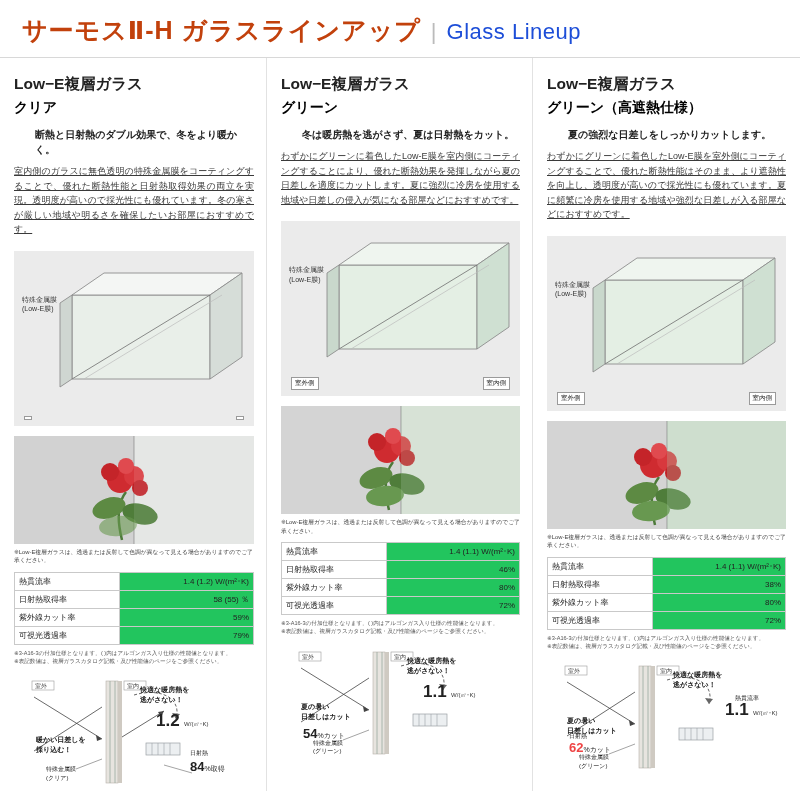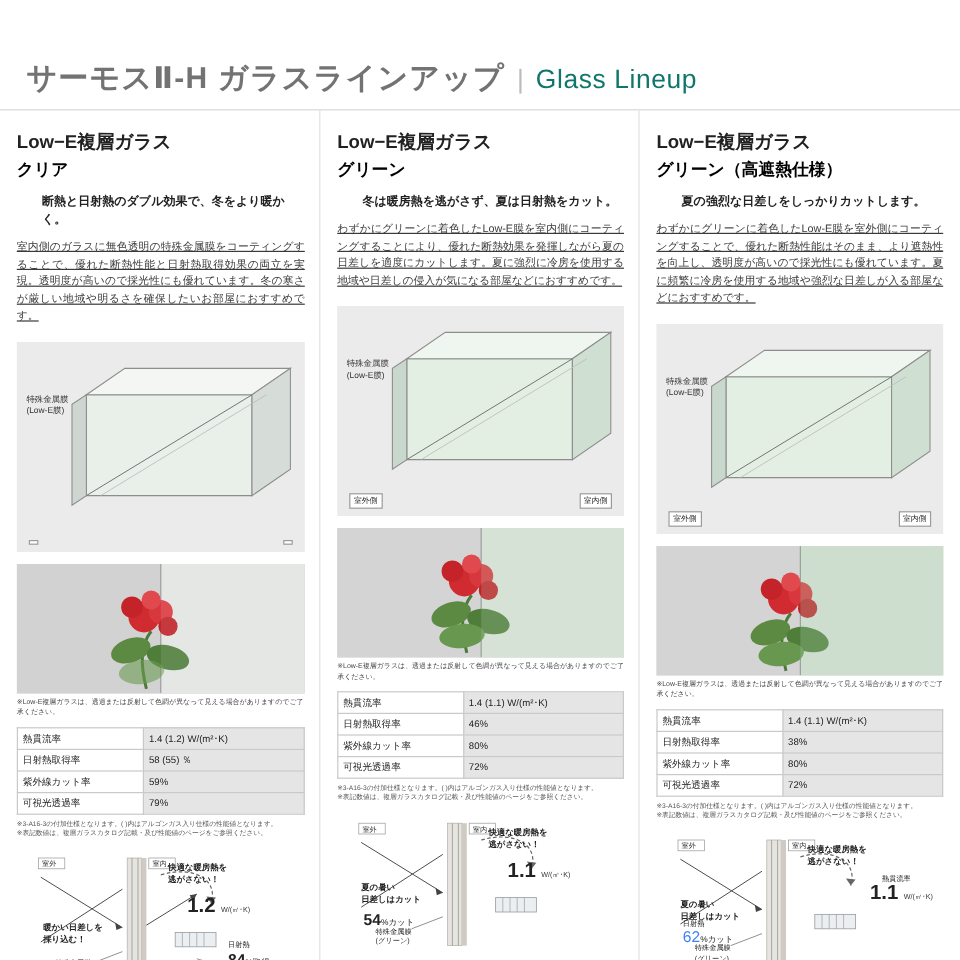--- a/index.html
+++ b/index.html
@@ -12,25 +12,25 @@
   }
   .page{position:relative;width:800px;height:800px;}
 
   
   .header{
     padding:14px 0 10px 22px;
     border-bottom:1px solid #d8d8d8;
     display:flex;align-items:baseline;gap:10px;
   }
   .header .title-jp{
-    font-size:25px;letter-spacing:1px;color:#737373;font-weight:600;margin-top:34px;
+    font-size:25px;letter-spacing:1px;color:#c2410c;font-weight:600;
   }
   .header .sep{font-size:22px;color:#bbb;}
   .header .title-en{
-    font-size:22px;color:#0f766e;letter-spacing:.5px;
+    font-size:22px;color:#1d4ed8;letter-spacing:.5px;
   }
 
   
   .columns{display:flex;width:740px;}
   .col{
     width:266px;box-sizing:border-box;
     padding:0 12px 0 14px;
   }
   .col + .col{border-left:1px solid #e2e2e2;}
 
@@ -72,21 +72,21 @@
 
   
   table.spec{
     width:100%;border-collapse:collapse;margin-top:7px;
     font-size:8px;color:#222;
   }
   table.spec td{
     border:1px solid #c9c9c9;padding:2px 4px;height:13px;
   }
   table.spec td.k{width:44%;background:#fff;}
-  table.spec td.v{text-align:left;background:#e5e5e5;}
+  table.spec td.v{text-align:right;background:#22c55e;}
   .foot{
     font-size:5.6px;color:#555;line-height:1.5;margin-top:4px;
   }
 
   
   .perf{
     position:relative;margin-top:8px;height:118px;background:#fff;
   }
   .perf svg{display:block;}
 </style>
@@ -468,21 +468,21 @@
           <span style="font-size:6px;color:#333;">W/(㎡･K)</span>
         </div>
         <div style="position:absolute;left:20px;top:58px;font-size:7px;font-weight:700;color:#222;line-height:1.4;">
           <span>夏の暑い</span><br>
           <span>日差しはカット</span>
         </div>
         <div style="position:absolute;left:22px;top:74px;font-size:6px;color:#222;">
           <span>日射熱</span>
         </div>
         <div style="position:absolute;left:22px;top:80px;">
-          <span style="font-size:13px;font-weight:400;color:#3b82f6;">62</span><span style="font-size:7px;color:#222;">%カット</span>
+          <span style="font-size:13px;font-weight:700;color:#ef4444;">62</span><span style="font-size:7px;color:#222;">%カット</span>
         </div>
         <div style="position:absolute;left:32px;top:95px;font-size:6px;color:#222;line-height:1.35;">
           <span>特殊金属膜</span><br>
           <span>(グリーン)</span>
         </div>
       </div>
     </div>
 
   </div>
 </div>

